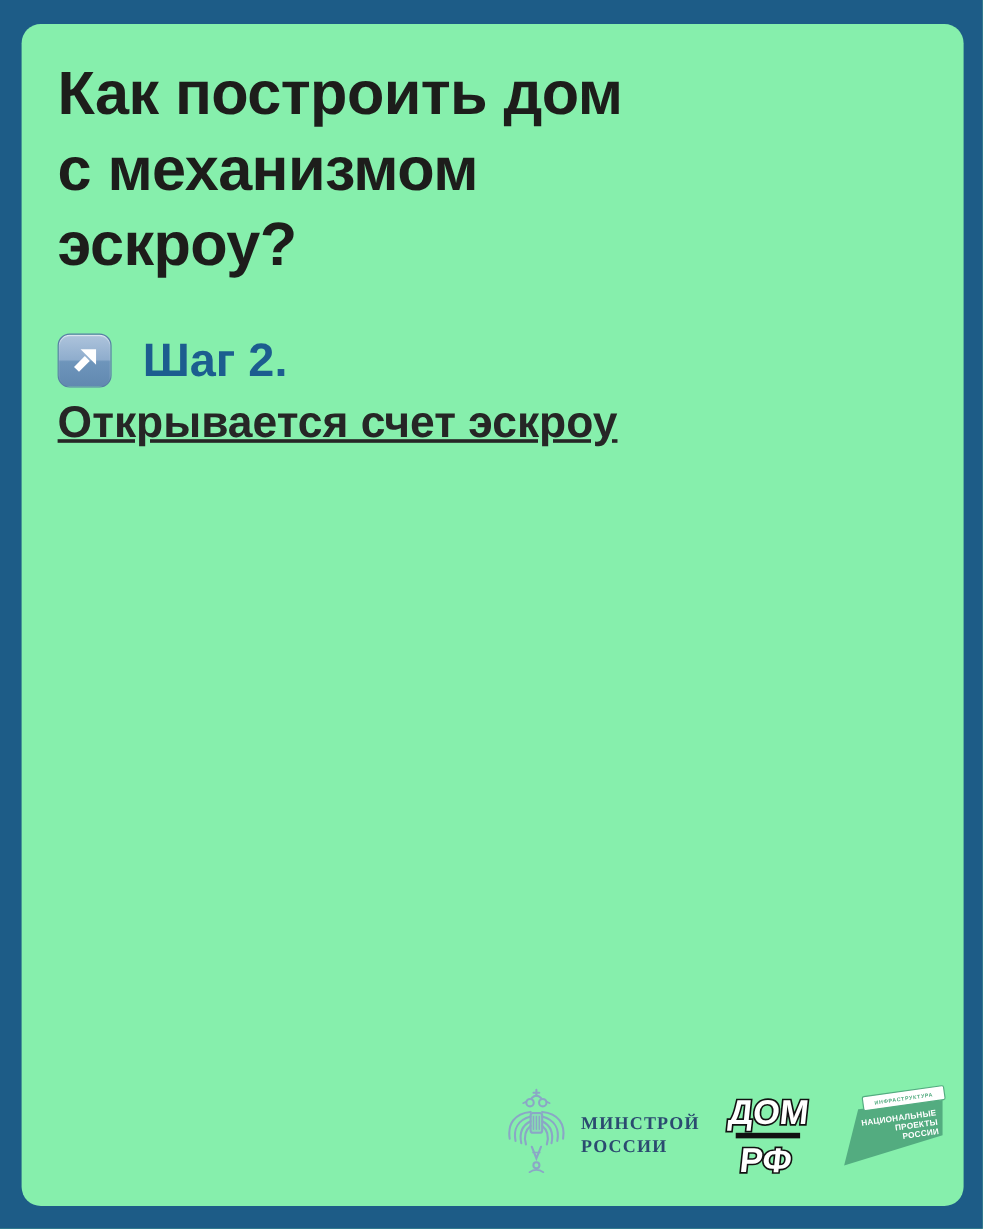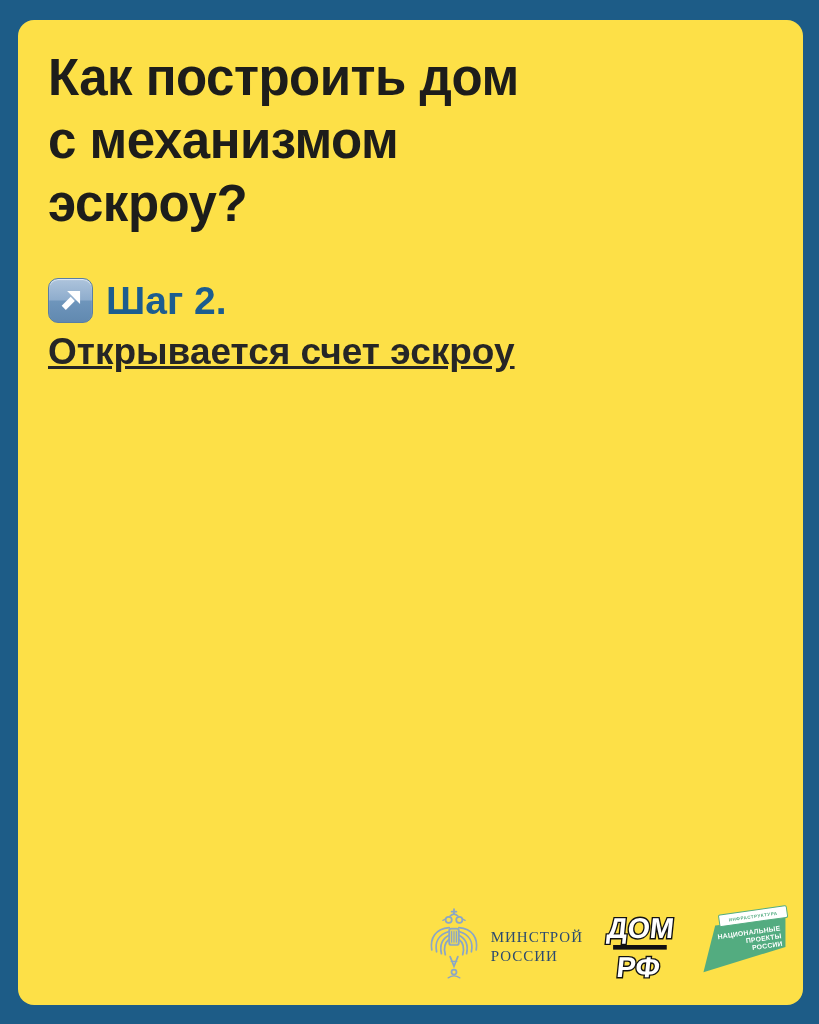--- a/index.html
+++ b/index.html
@@ -6,31 +6,31 @@
   body {
     width:819px; height:1024px;
     background:#1d5c87;
     position:relative;
     font-family:"Liberation Sans", sans-serif;
     overflow:hidden;
   }
   .card {
     position:absolute; left:18px; top:20px;
     width:785px; height:985px;
-    background:#fde047; border-radius:16px;
+    background:#86efac; border-radius:16px;
   }
   .title {
     position:absolute; left:30px; top:26px;
     font-size:51px; font-weight:bold; color:#1d1d1b;
     line-height:63px; letter-spacing:-0.5px;
     white-space:pre-line;
   }
   .step-row {
     position:absolute; left:30px; top:258px;
-    display:flex; align-items:flex-end; gap:13px;
+    display:flex; align-items:flex-end; gap:26px;
   }
   .step-icon {
     width:43px; height:43px; border-radius:10px;
     background:linear-gradient(180deg,#aec4dc 0%,#8fadcd 48%,#6e95bb 52%,#6189b0 100%);
     border:1px solid #587ea5;
     box-shadow:inset 0 1px 1px rgba(255,255,255,.65);
     display:flex; align-items:center; justify-content:center;
     flex:0 0 auto;
   }
   .step-label { font-size:39px; font-weight:bold; color:#1c5d8f; }
@@ -45,21 +45,21 @@
   }
   .para-1 { top:383px; }
   .para-2 { top:682px; }
   .footer {
     position:absolute; right:13px; bottom:15px;
     display:flex; align-items:center; gap:19px;
   }
   .minstroy { display:flex; align-items:center; gap:8px; }
   .minstroy-text {
     font-family:"Liberation Serif", serif;
-    font-weight:normal; font-size:15px; color:#2b4a70;
+    font-weight:bold; font-size:15px; color:#2b4a70;
     letter-spacing:1px; line-height:19px;
     white-space:pre-line;
   }
   svg text { font-family:"Liberation Sans", sans-serif; }
   .domrf-text {
     font-weight:bold; font-size:31px;
     fill:#ffffff; stroke:#111111; stroke-width:3; paint-order:stroke;
     letter-spacing:0px;
   }
   .nat-white-text { font-weight:bold; fill:#ffffff; font-size:7px; letter-spacing:.2px; }

